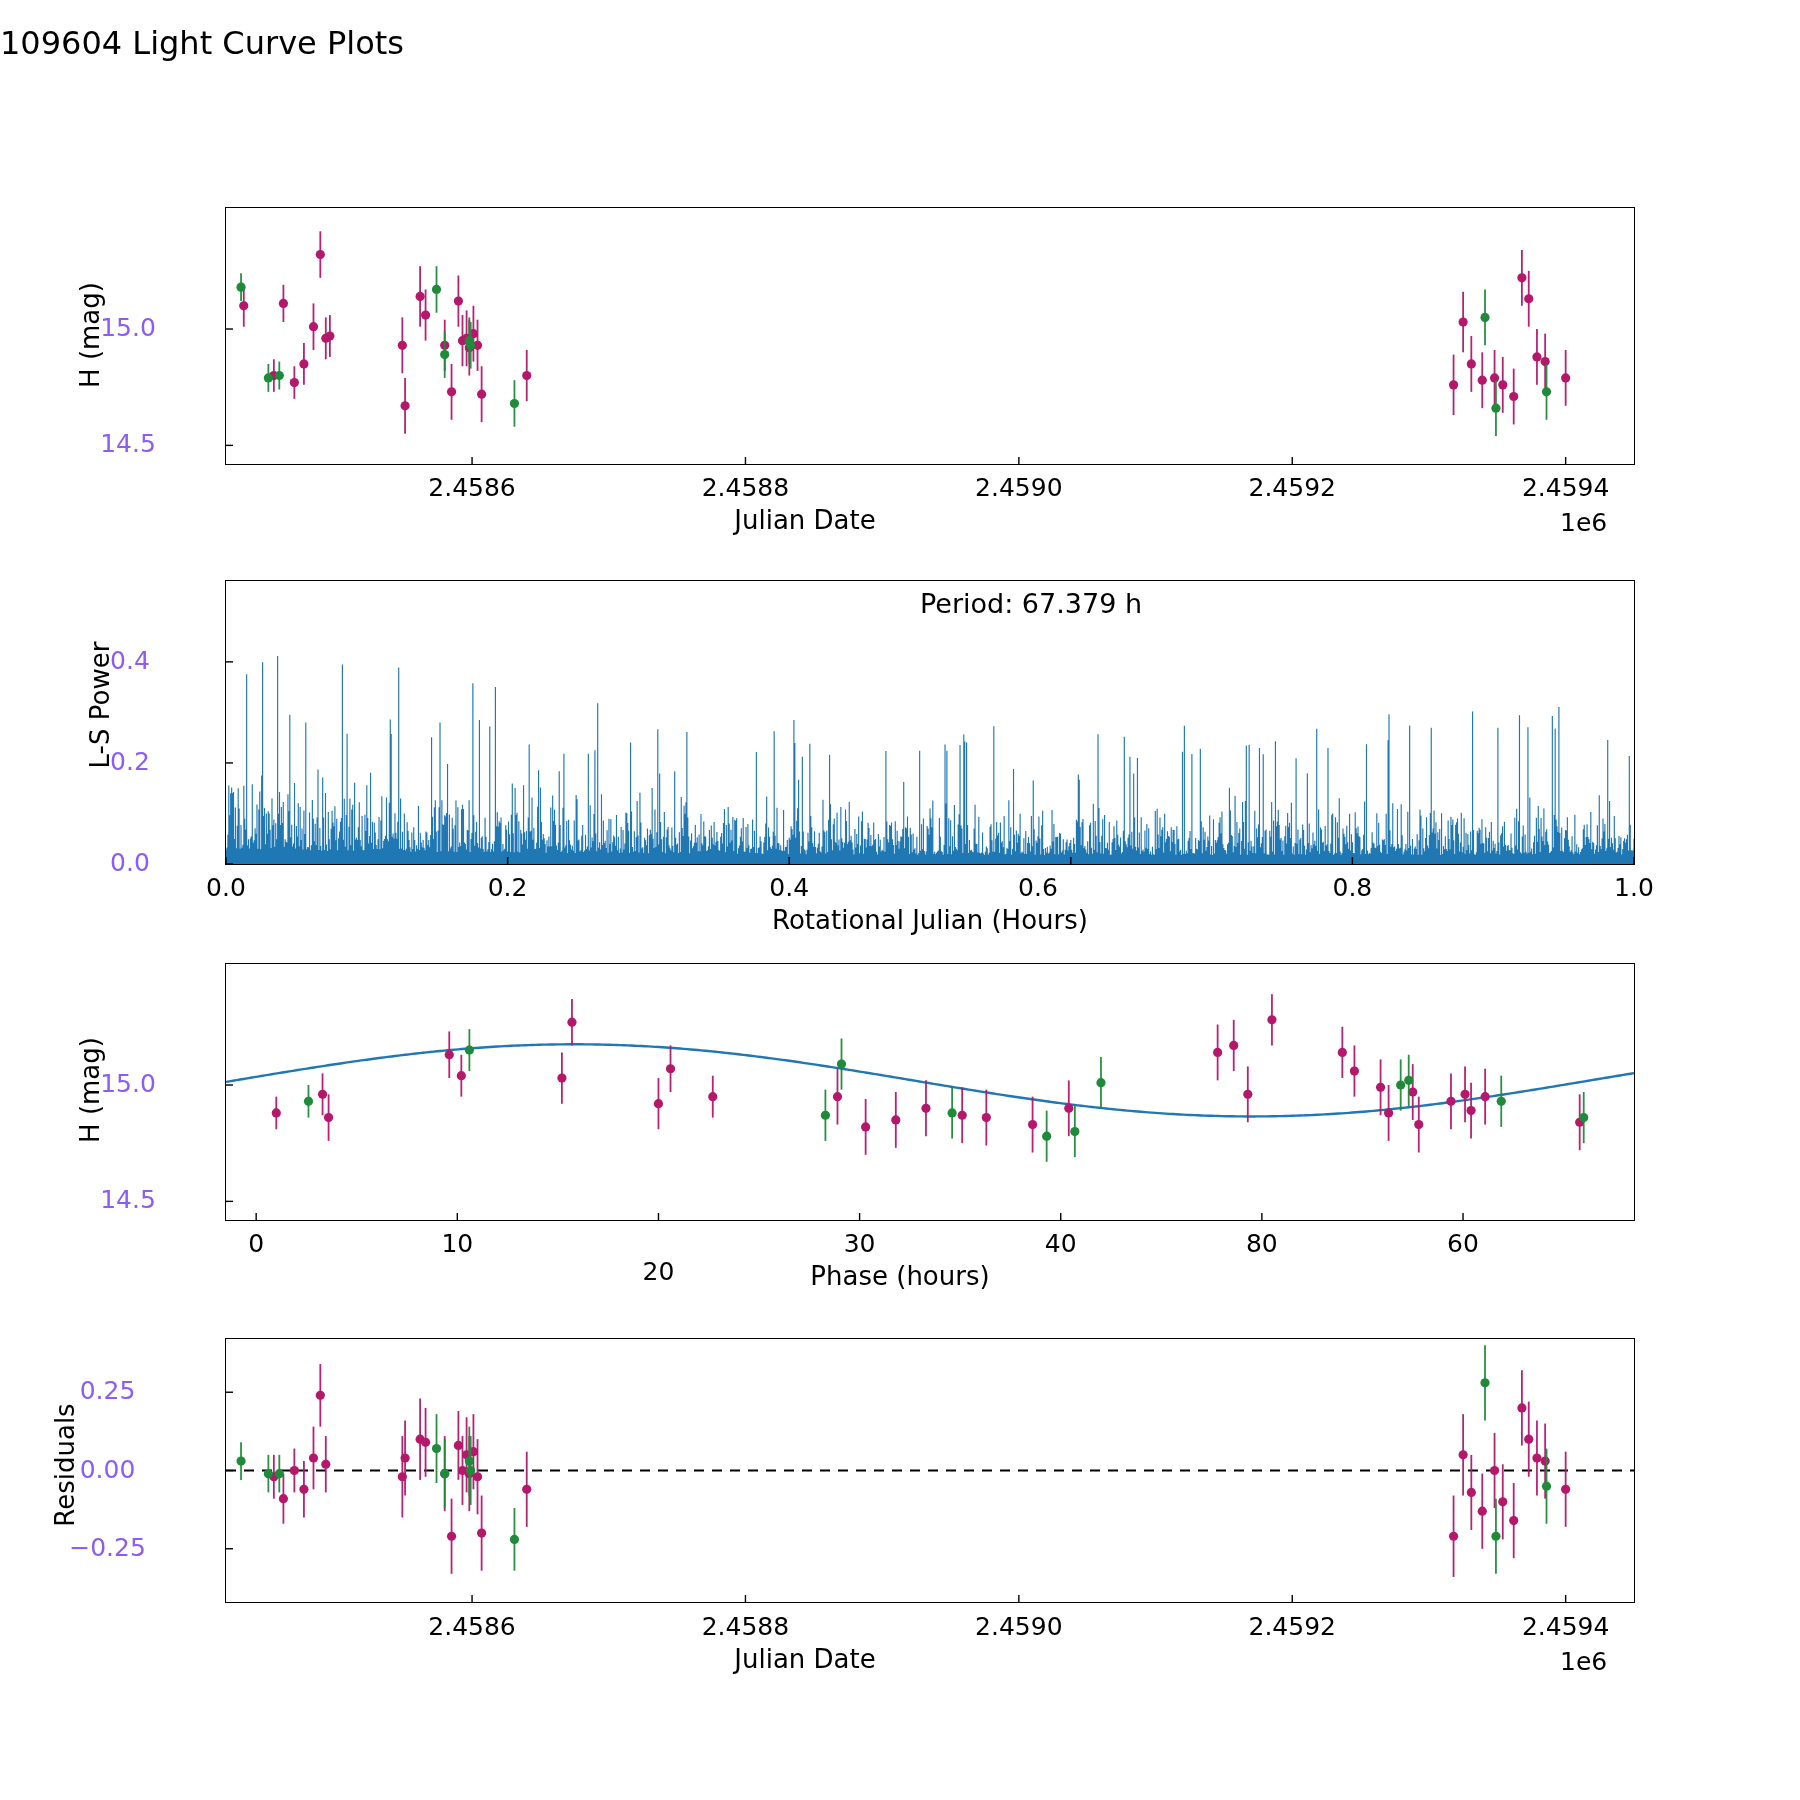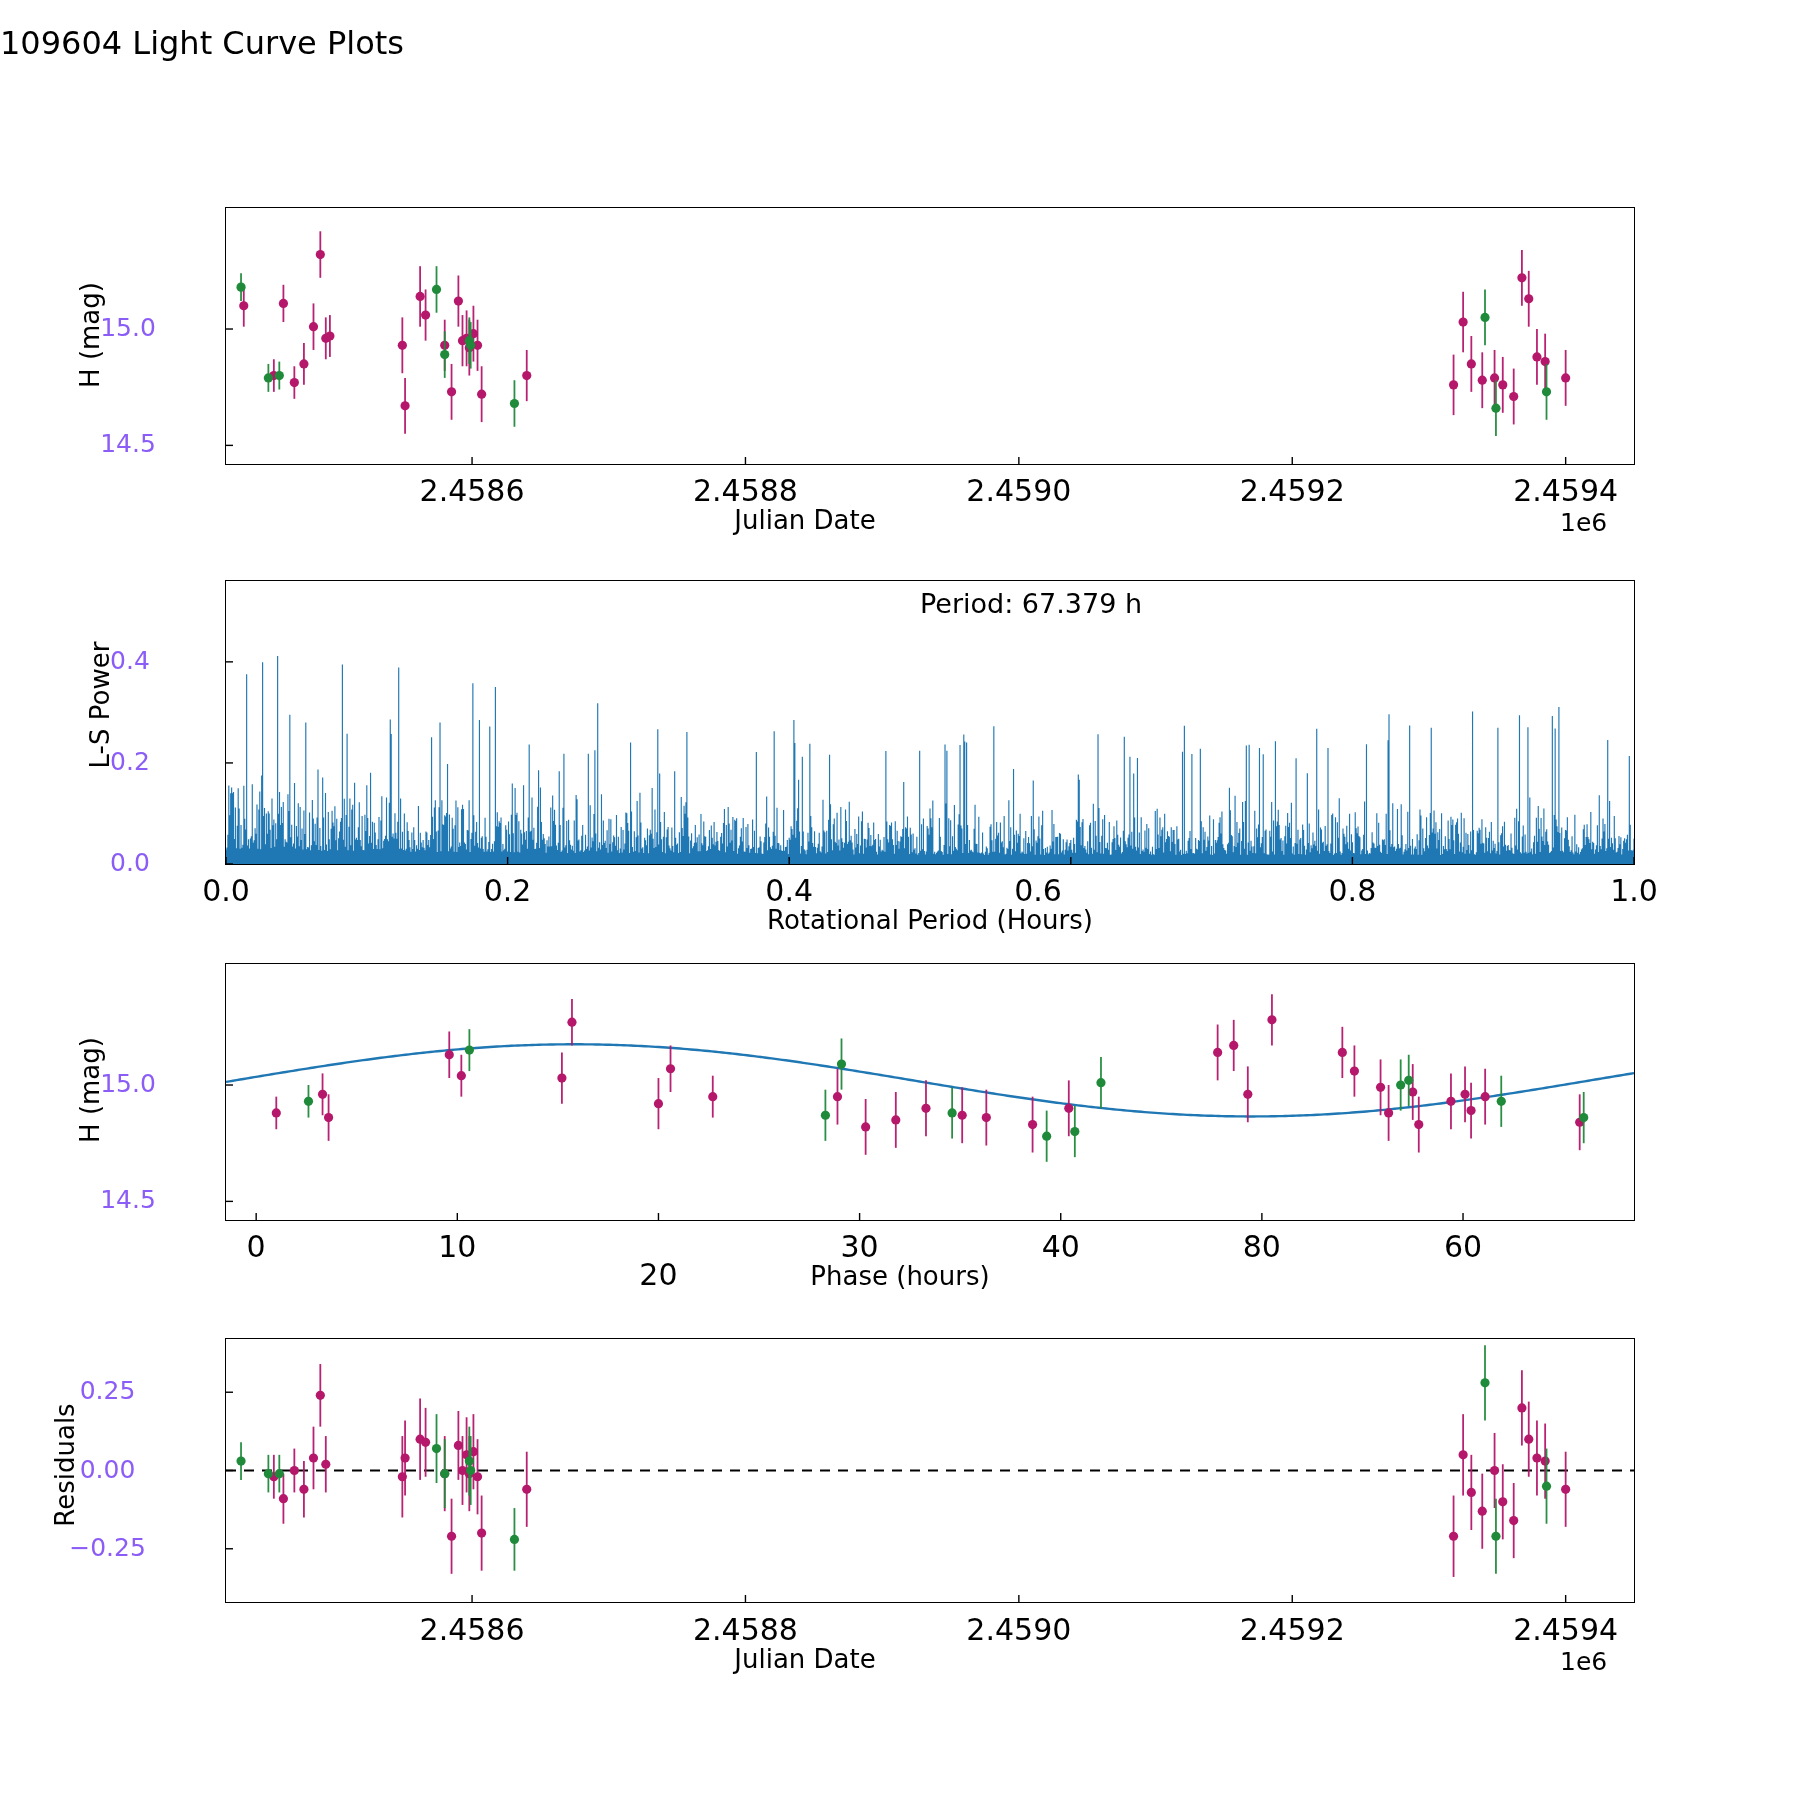--- a/index.html
+++ b/index.html
@@ -17,21 +17,21 @@
   }
   .panel{position:absolute;box-sizing:border-box;border:1.4px solid #000;background:#fff;}
   .plotarea{position:absolute;left:0;top:0;right:0;bottom:0;overflow:hidden;}
   svg{display:block;}
   .axlabel{position:absolute;font-size:26px;color:#000;text-align:center;}
   .ylabel{
     position:absolute;font-size:26px;color:#000;
     transform-origin:50% 50%;
     white-space:nowrap;
   }
-  .tick{position:absolute;font-size:30px;color:#000;text-align:center;white-space:nowrap;}
+  .tick{position:absolute;font-size:25px;color:#000;text-align:center;white-space:nowrap;}
   .ytick{position:absolute;font-size:25px;color:#8b5cf6;text-align:center;white-space:nowrap;}
   .offsettext{position:absolute;font-size:25px;color:#000;white-space:nowrap;}
   .annot{position:absolute;font-size:27px;color:#000;white-space:nowrap;}
 </style>
 </head>
 <body>
 
 <div id="figure">
 
   <div class="title">109604 Light Curve Plots</div>
@@ -172,21 +172,21 @@
   <div class="ytick" id="p2-yt0" style="left:100px;top:848px;width:60px;">0.0</div>
   <div class="ytick" id="p2-yt1" style="left: 100px; top: 746.929px; width: 60px;">0.2</div>
   <div class="ytick" id="p2-yt2" style="left: 100px; top: 645.857px; width: 60px;">0.4</div>
   <div class="ylabel" style="left:-20px;top:690px;width:240px;text-align:center;transform:rotate(-90deg);">L-S Power</div>
   <div class="tick" style="left: 181px; top: 873px; width: 90px;">0.0</div>
   <div class="tick" style="left: 462.6px; top: 873px; width: 90px;">0.2</div>
   <div class="tick" style="left: 744.2px; top: 873px; width: 90px;">0.4</div>
   <div class="tick" style="left: 993px; top: 873px; width: 90px;">0.6</div>
   <div class="tick" style="left: 1307.4px; top: 873px; width: 90px;">0.8</div>
   <div class="tick" style="left: 1589px; top: 873px; width: 90px;">1.0</div>
-  <div class="axlabel" style="left:700px;top:905px;width:460px;">Rotational Period (Hours)</div>
+  <div class="axlabel" style="left:700px;top:905px;width:460px;">Rotational Julian (Hours)</div>
 
   <div class="panel" id="panel3" style="left:225px;top:963px;width:1410px;height:258px;">
     <div class="plotarea">
         <svg id="svg3" width="1408" height="256" viewBox="0 0 1408 256">
           <path d="M0.00 117.89 L3.52 117.31 L7.04 116.72 L10.56 116.13 L14.08 115.54 L17.60 114.95 L21.12 114.36 L24.64 113.78 L28.16 113.19 L31.68 112.60 L35.20 112.02 L38.72 111.44 L42.24 110.85 L45.76 110.27 L49.28 109.69 L52.80 109.11 L56.32 108.54 L59.84 107.97 L63.36 107.39 L66.88 106.83 L70.40 106.26 L73.92 105.69 L77.44 105.13 L80.96 104.58 L84.48 104.02 L88.00 103.47 L91.52 102.92 L95.04 102.38 L98.56 101.84 L102.08 101.30 L105.60 100.77 L109.12 100.24 L112.64 99.71 L116.16 99.19 L119.68 98.68 L123.20 98.17 L126.72 97.66 L130.24 97.16 L133.76 96.67 L137.28 96.17 L140.80 95.69 L144.32 95.21 L147.84 94.74 L151.36 94.27 L154.88 93.81 L158.40 93.35 L161.92 92.90 L165.44 92.45 L168.96 92.02 L172.48 91.59 L176.00 91.16 L179.52 90.74 L183.04 90.33 L186.56 89.93 L190.08 89.53 L193.60 89.14 L197.12 88.76 L200.64 88.38 L204.16 88.02 L207.68 87.66 L211.20 87.30 L214.72 86.96 L218.24 86.62 L221.76 86.29 L225.28 85.97 L228.80 85.66 L232.32 85.35 L235.84 85.06 L239.36 84.77 L242.88 84.49 L246.40 84.22 L249.92 83.95 L253.44 83.70 L256.96 83.45 L260.48 83.22 L264.00 82.99 L267.52 82.77 L271.04 82.56 L274.56 82.36 L278.08 82.17 L281.60 81.99 L285.12 81.81 L288.64 81.65 L292.16 81.49 L295.68 81.35 L299.20 81.21 L302.72 81.08 L306.24 80.96 L309.76 80.86 L313.28 80.76 L316.80 80.67 L320.32 80.59 L323.84 80.52 L327.36 80.46 L330.88 80.40 L334.40 80.36 L337.92 80.33 L341.44 80.31 L344.96 80.29 L348.48 80.29 L352.00 80.30 L355.52 80.31 L359.04 80.34 L362.56 80.37 L366.08 80.42 L369.60 80.47 L373.12 80.54 L376.64 80.61 L380.16 80.69 L383.68 80.78 L387.20 80.89 L390.72 81.00 L394.24 81.12 L397.76 81.25 L401.28 81.39 L404.80 81.54 L408.32 81.69 L411.84 81.86 L415.36 82.04 L418.88 82.22 L422.40 82.42 L425.92 82.62 L429.44 82.83 L432.96 83.05 L436.48 83.28 L440.00 83.52 L443.52 83.77 L447.04 84.03 L450.56 84.29 L454.08 84.57 L457.60 84.85 L461.12 85.14 L464.64 85.44 L468.16 85.75 L471.68 86.06 L475.20 86.39 L478.72 86.72 L482.24 87.06 L485.76 87.40 L489.28 87.76 L492.80 88.12 L496.32 88.49 L499.84 88.87 L503.36 89.25 L506.88 89.64 L510.40 90.04 L513.92 90.45 L517.44 90.86 L520.96 91.28 L524.48 91.71 L528.00 92.14 L531.52 92.58 L535.04 93.03 L538.56 93.48 L542.08 93.94 L545.60 94.40 L549.12 94.87 L552.64 95.35 L556.16 95.83 L559.68 96.31 L563.20 96.81 L566.72 97.30 L570.24 97.81 L573.76 98.31 L577.28 98.83 L580.80 99.34 L584.32 99.86 L587.84 100.39 L591.36 100.92 L594.88 101.45 L598.40 101.99 L601.92 102.53 L605.44 103.08 L608.96 103.63 L612.48 104.18 L616.00 104.74 L619.52 105.29 L623.04 105.86 L626.56 106.42 L630.08 106.99 L633.60 107.56 L637.12 108.13 L640.64 108.70 L644.16 109.28 L647.68 109.86 L651.20 110.44 L654.72 111.02 L658.24 111.60 L661.76 112.19 L665.28 112.77 L668.80 113.36 L672.32 113.94 L675.84 114.53 L679.36 115.12 L682.88 115.71 L686.40 116.30 L689.92 116.89 L693.44 117.47 L696.96 118.06 L700.48 118.65 L704.00 119.24 L707.52 119.82 L711.04 120.41 L714.56 120.99 L718.08 121.58 L721.60 122.16 L725.12 122.74 L728.64 123.32 L732.16 123.89 L735.68 124.47 L739.20 125.04 L742.72 125.61 L746.24 126.18 L749.76 126.74 L753.28 127.31 L756.80 127.87 L760.32 128.42 L763.84 128.98 L767.36 129.53 L770.88 130.07 L774.40 130.61 L777.92 131.15 L781.44 131.69 L784.96 132.22 L788.48 132.75 L792.00 133.27 L795.52 133.79 L799.04 134.30 L802.56 134.81 L806.08 135.31 L809.60 135.81 L813.12 136.30 L816.64 136.79 L820.16 137.27 L823.68 137.75 L827.20 138.22 L830.72 138.69 L834.24 139.15 L837.76 139.60 L841.28 140.05 L844.80 140.49 L848.32 140.92 L851.84 141.35 L855.36 141.77 L858.88 142.18 L862.40 142.59 L865.92 142.99 L869.44 143.39 L872.96 143.77 L876.48 144.15 L880.00 144.52 L883.52 144.89 L887.04 145.24 L890.56 145.59 L894.08 145.93 L897.60 146.27 L901.12 146.59 L904.64 146.91 L908.16 147.22 L911.68 147.52 L915.20 147.81 L918.72 148.10 L922.24 148.37 L925.76 148.64 L929.28 148.90 L932.80 149.15 L936.32 149.39 L939.84 149.62 L943.36 149.84 L946.88 150.06 L950.40 150.27 L953.92 150.46 L957.44 150.65 L960.96 150.83 L964.48 151.00 L968.00 151.16 L971.52 151.31 L975.04 151.45 L978.56 151.58 L982.08 151.70 L985.60 151.82 L989.12 151.92 L992.64 152.02 L996.16 152.10 L999.68 152.18 L1003.20 152.24 L1006.72 152.30 L1010.24 152.34 L1013.76 152.38 L1017.28 152.41 L1020.80 152.43 L1024.32 152.44 L1027.84 152.43 L1031.36 152.42 L1034.88 152.40 L1038.40 152.37 L1041.92 152.33 L1045.44 152.28 L1048.96 152.23 L1052.48 152.16 L1056.00 152.08 L1059.52 151.99 L1063.04 151.89 L1066.56 151.79 L1070.08 151.67 L1073.60 151.55 L1077.12 151.41 L1080.64 151.27 L1084.16 151.12 L1087.68 150.95 L1091.20 150.78 L1094.72 150.60 L1098.24 150.41 L1101.76 150.21 L1105.28 150.00 L1108.80 149.79 L1112.32 149.56 L1115.84 149.33 L1119.36 149.08 L1122.88 148.83 L1126.40 148.57 L1129.92 148.30 L1133.44 148.02 L1136.96 147.74 L1140.48 147.44 L1144.00 147.14 L1147.52 146.83 L1151.04 146.51 L1154.56 146.18 L1158.08 145.85 L1161.60 145.50 L1165.12 145.15 L1168.64 144.79 L1172.16 144.43 L1175.68 144.05 L1179.20 143.67 L1182.72 143.28 L1186.24 142.89 L1189.76 142.49 L1193.28 142.08 L1196.80 141.66 L1200.32 141.24 L1203.84 140.81 L1207.36 140.37 L1210.88 139.93 L1214.40 139.48 L1217.92 139.03 L1221.44 138.56 L1224.96 138.10 L1228.48 137.62 L1232.00 137.15 L1235.52 136.66 L1239.04 136.17 L1242.56 135.68 L1246.08 135.18 L1249.60 134.67 L1253.12 134.16 L1256.64 133.65 L1260.16 133.13 L1263.68 132.61 L1267.20 132.08 L1270.72 131.55 L1274.24 131.01 L1277.76 130.47 L1281.28 129.93 L1284.80 129.38 L1288.32 128.83 L1291.84 128.28 L1295.36 127.72 L1298.88 127.16 L1302.40 126.60 L1305.92 126.03 L1309.44 125.46 L1312.96 124.89 L1316.48 124.32 L1320.00 123.74 L1323.52 123.17 L1327.04 122.59 L1330.56 122.01 L1334.08 121.42 L1337.60 120.84 L1341.12 120.26 L1344.64 119.67 L1348.16 119.08 L1351.68 118.50 L1355.20 117.91 L1358.72 117.32 L1362.24 116.73 L1365.76 116.14 L1369.28 115.55 L1372.80 114.97 L1376.32 114.38 L1379.84 113.79 L1383.36 113.20 L1386.88 112.62 L1390.40 112.03 L1393.92 111.45 L1397.44 110.87 L1400.96 110.28 L1404.48 109.71 L1408.00 109.13" fill="none" stroke="#1f77b4" stroke-width="2.4"></path>
           <line x1="50.285714285714285" y1="165.23636363636348" x2="50.285714285714285" y2="132.65454545454514" stroke="#b5176b" stroke-width="1.8" opacity="0.95"></line>
           <circle cx="50.285714285714285" cy="148.9454545454543" r="4.6" fill="#b5176b"></circle>
           <line x1="96.54857142857142" y1="151.272727272727" x2="96.54857142857142" y2="109.38181818181795" stroke="#b5176b" stroke-width="1.8" opacity="0.95"></line>
           <circle cx="96.54857142857142" cy="130.3272727272725" r="4.6" fill="#b5176b"></circle>
           <line x1="102.58285714285714" y1="176.87272727272727" x2="102.58285714285714" y2="130.32727272727288" stroke="#b5176b" stroke-width="1.8" opacity="0.95"></line>

